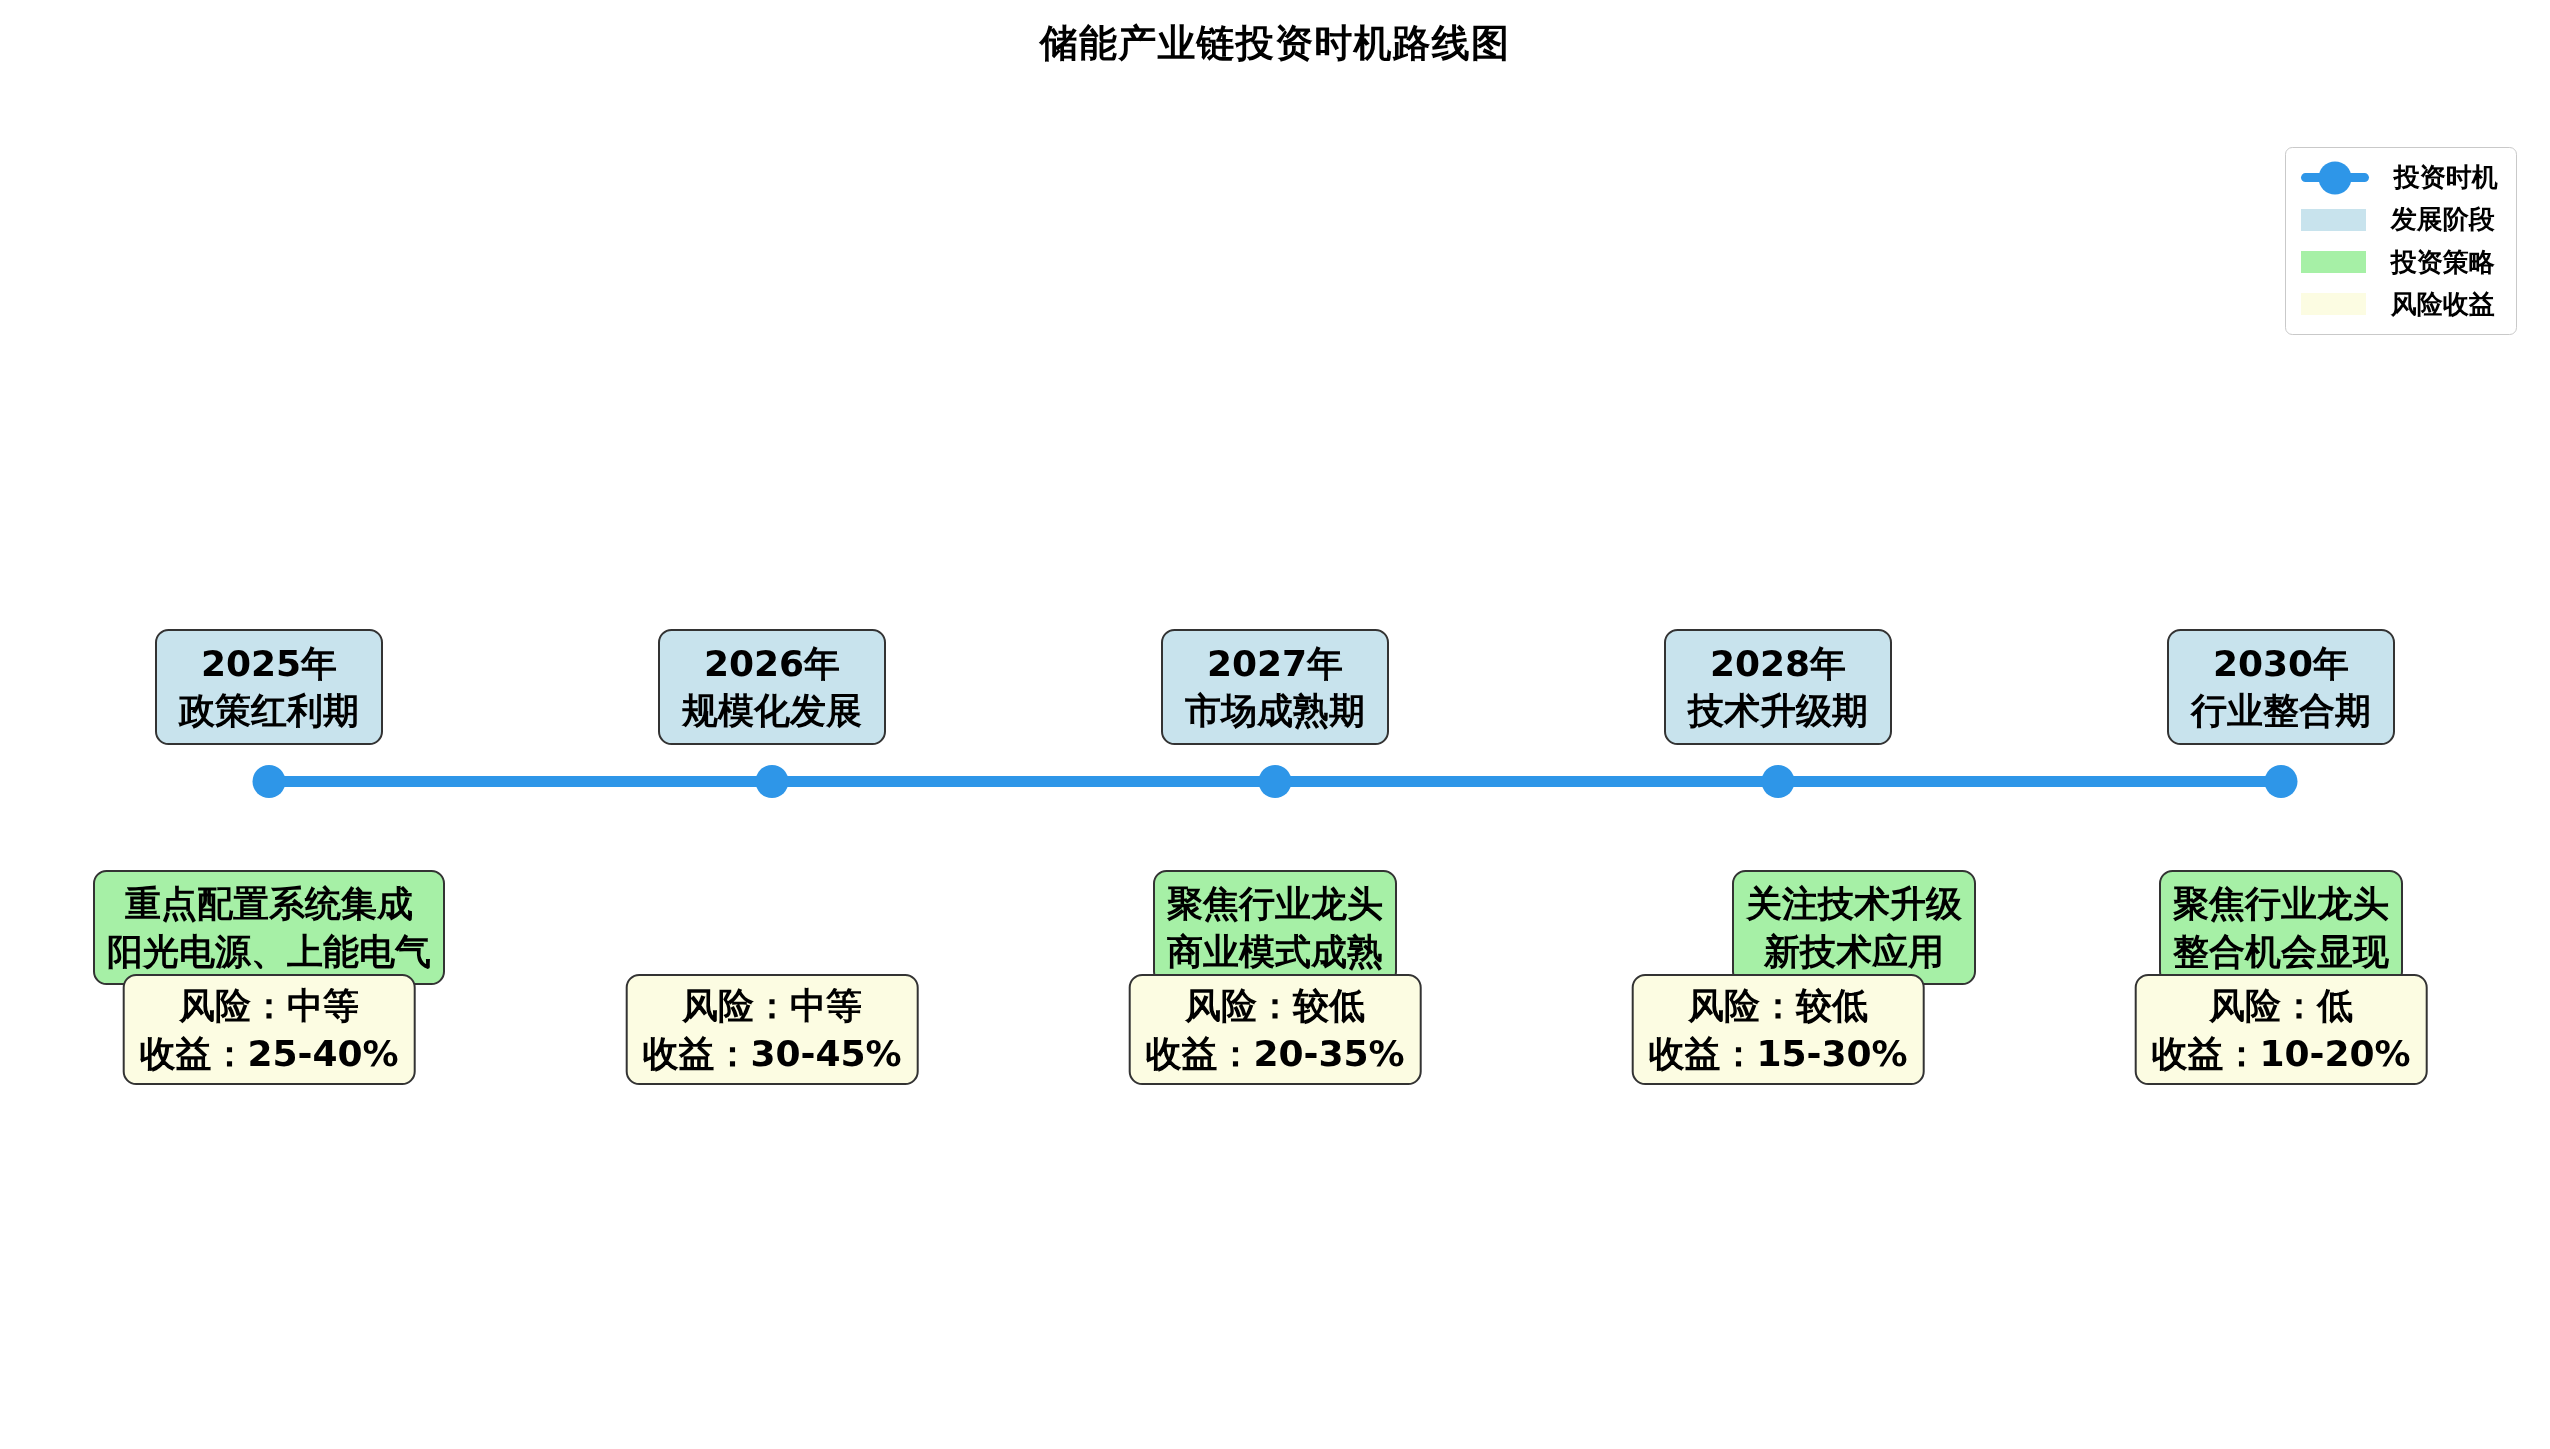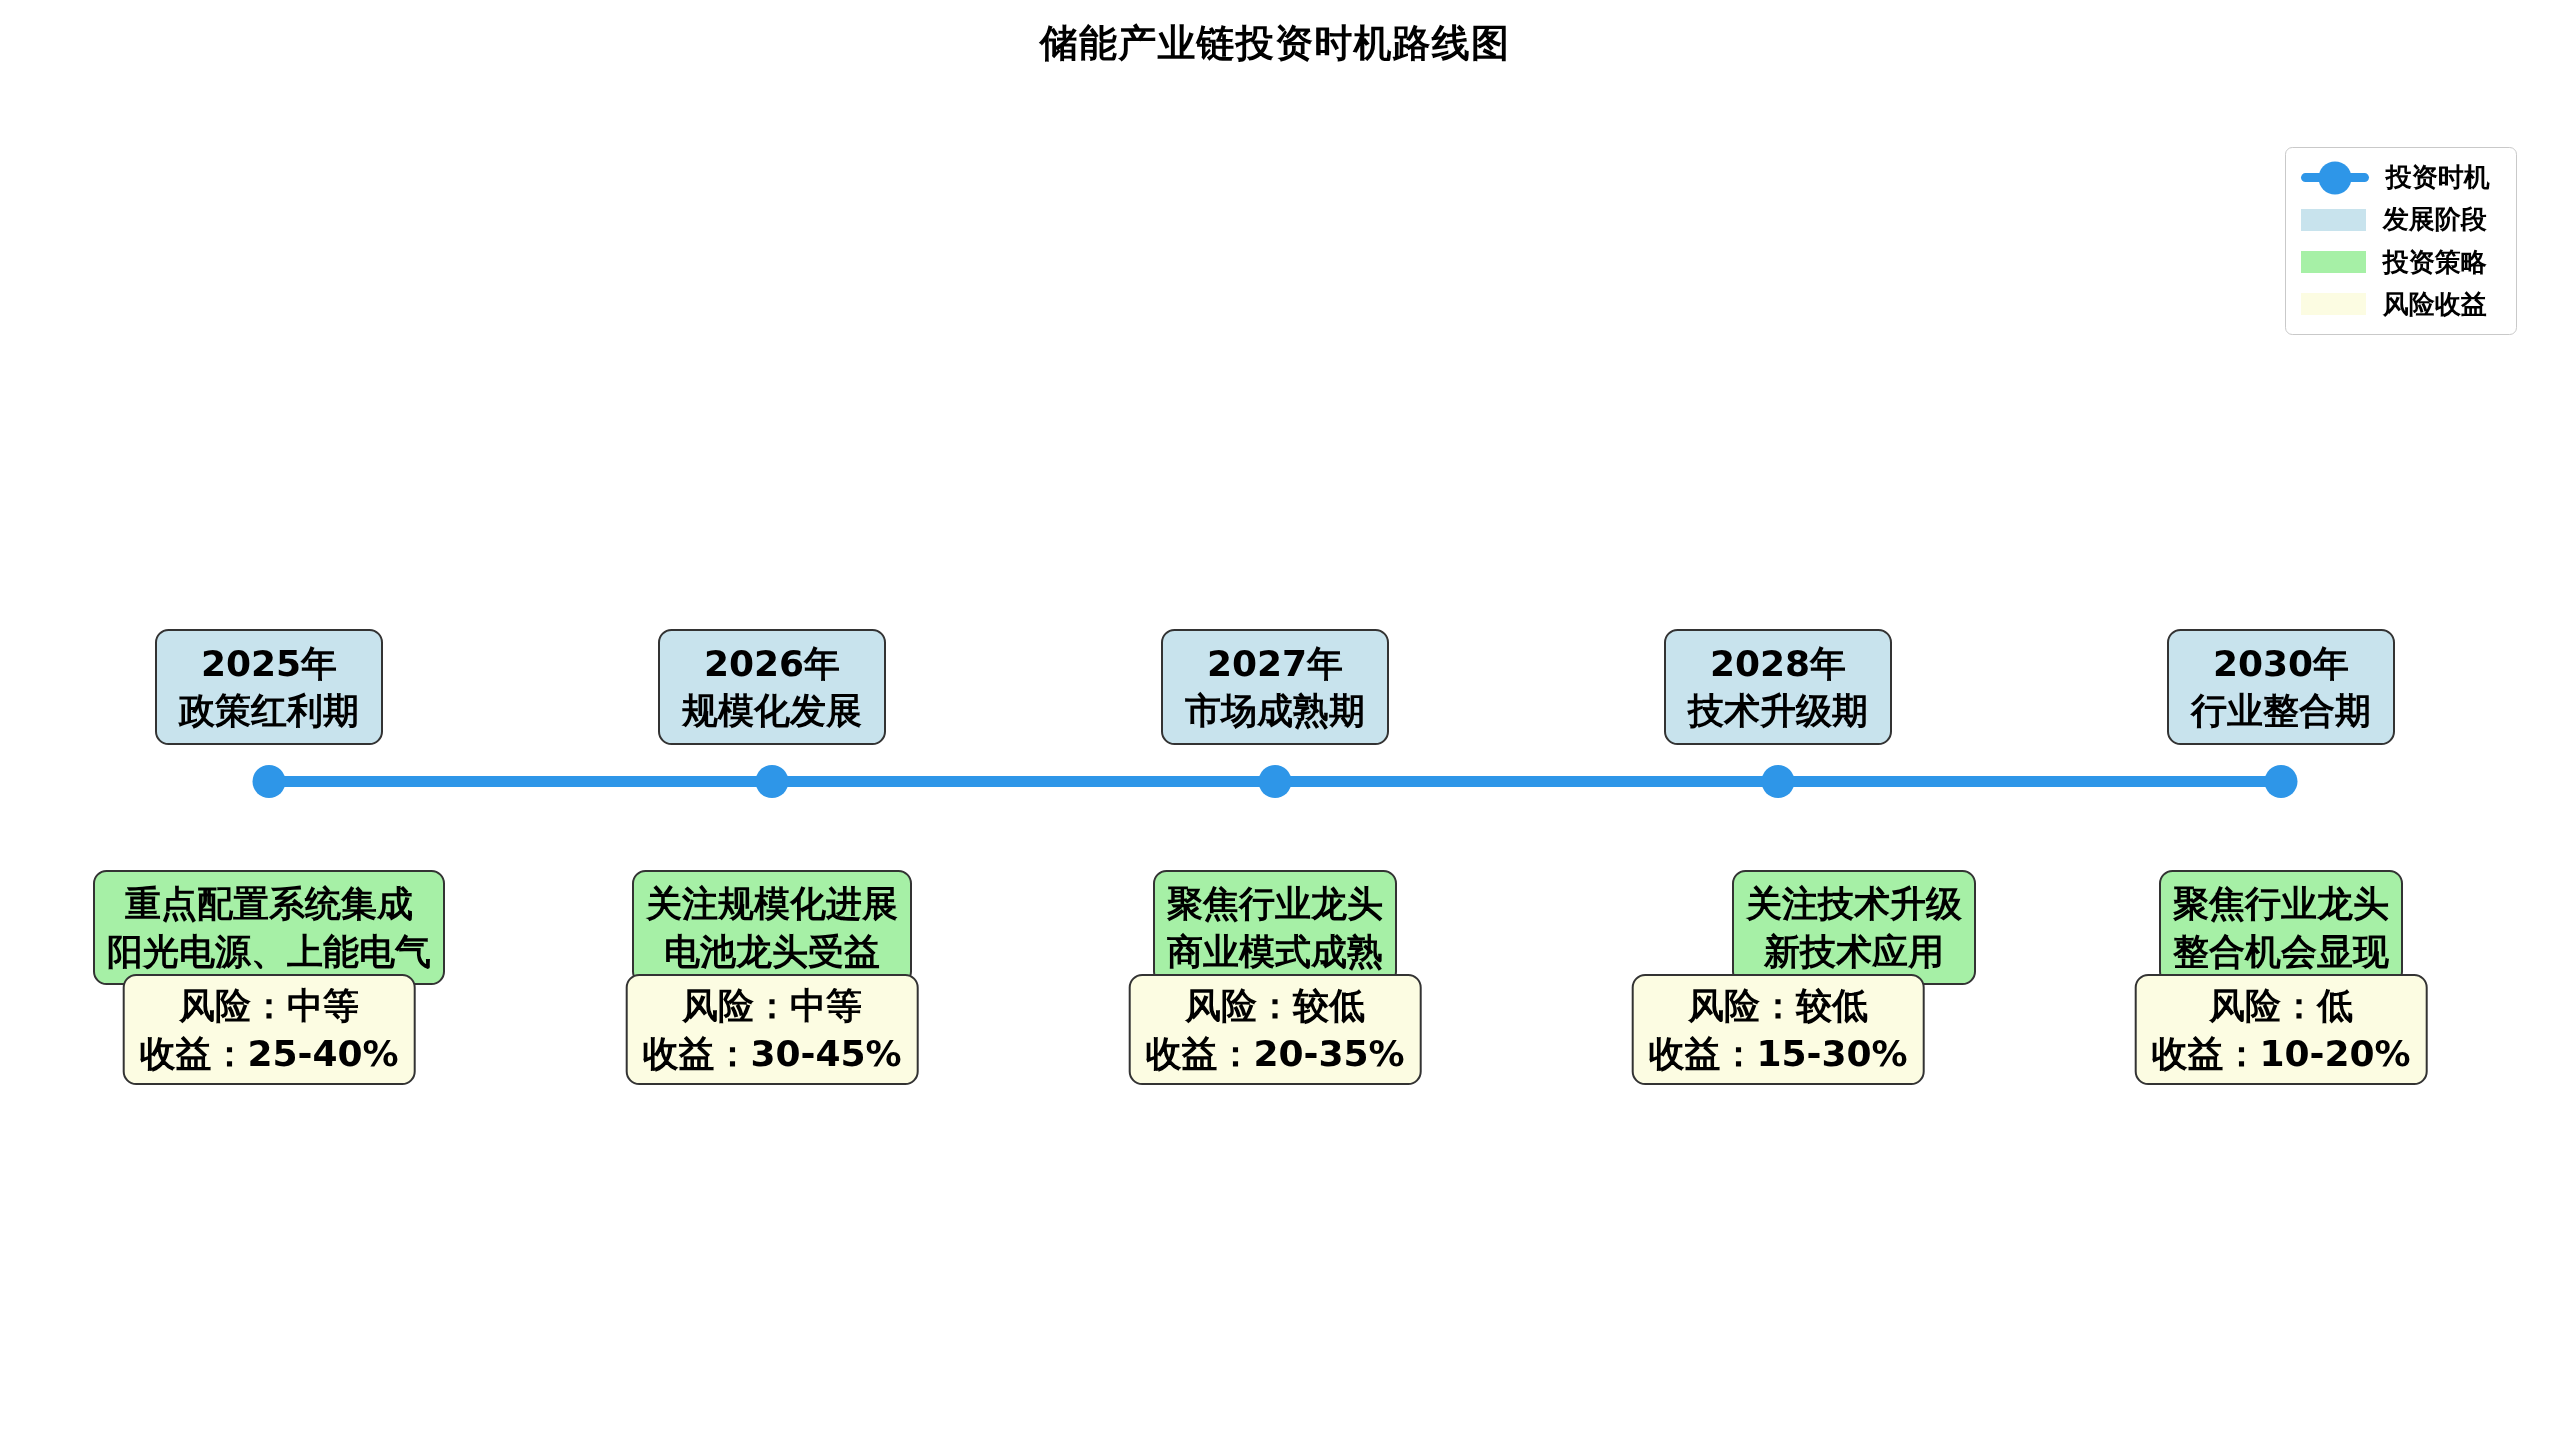--- a/index.html
+++ b/index.html
@@ -66,21 +66,21 @@
     height: 188px;
     background: #ffffff;
     border: 1.8px solid var(--legend-border);
     border-radius: 7.3px;
     box-sizing: border-box;
     display: flex;
     flex-direction: column;
     justify-content: space-around;
     padding: 8.6px 14.7px;
   }
-  .legend-row { display: flex; align-items: center; gap: 17px; }
+  .legend-row { display: flex; align-items: center; gap: 25px; }
   .legend-label { font-size: 26px; font-weight: 600; }
   .line-swatch { position: relative; width: 68px; height: 34px; flex: 0 0 auto; }
   .line-swatch .lbar {
     position: absolute; left: 0; right: 0; top: 50%; height: 9.8px;
     transform: translateY(-50%); border-radius: 4.9px;
     background: var(--timeline-blue);
   }
   .line-swatch .lcircle {
     position: absolute; left: 50%; top: 50%; width: 33px; height: 33px;
     transform: translate(-50%, -50%); border-radius: 50%;
@@ -137,24 +137,20 @@
   </div>
   <div class="box risk-box" style="left:269px">
     <div>风险：中等</div>
     <div>收益：25-40%</div>
   </div>
 
   <div class="box stage-box" style="left:772px">
     <div>2026年</div>
     <div>规模化发展</div>
   </div>
-  <div class="box strategy-box" style="left:772px">
-    <div>关注规模化进展</div>
-    <div>电池龙头受益</div>
-  </div>
   <div class="box risk-box" style="left:772px">
     <div>风险：中等</div>
     <div>收益：30-45%</div>
   </div>
 
   <div class="box stage-box" style="left:1275px">
     <div>2027年</div>
     <div>市场成熟期</div>
   </div>
   <div class="box strategy-box" style="left:1275px">

